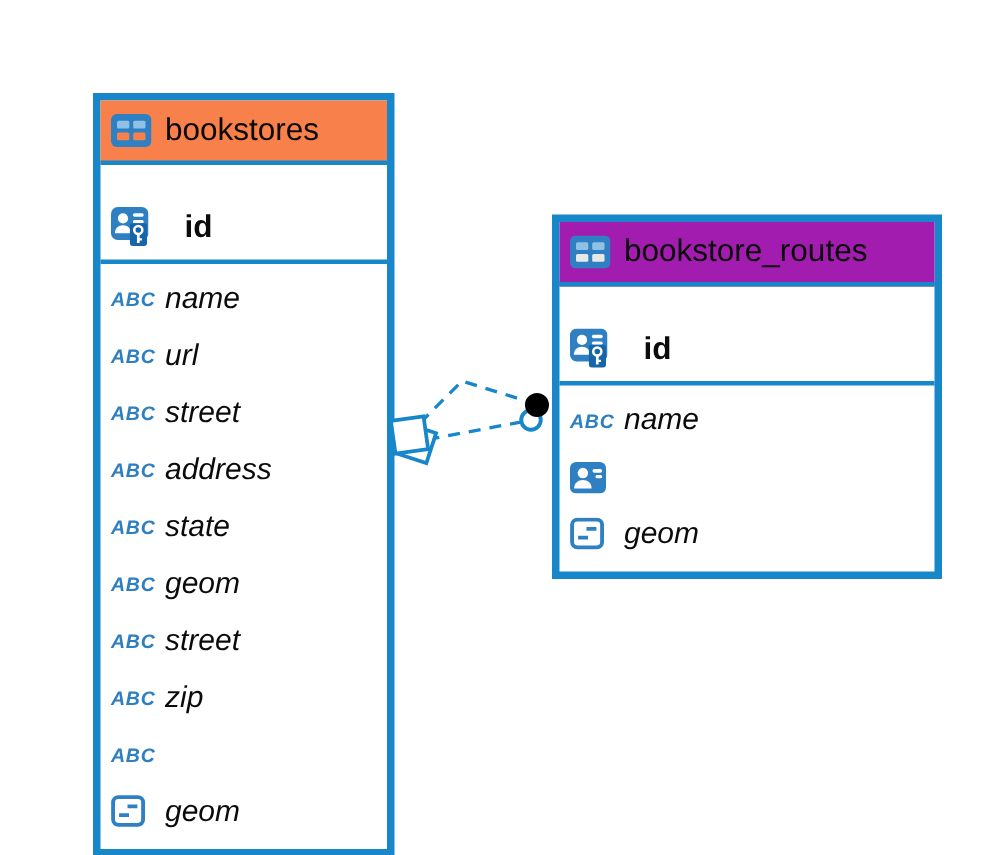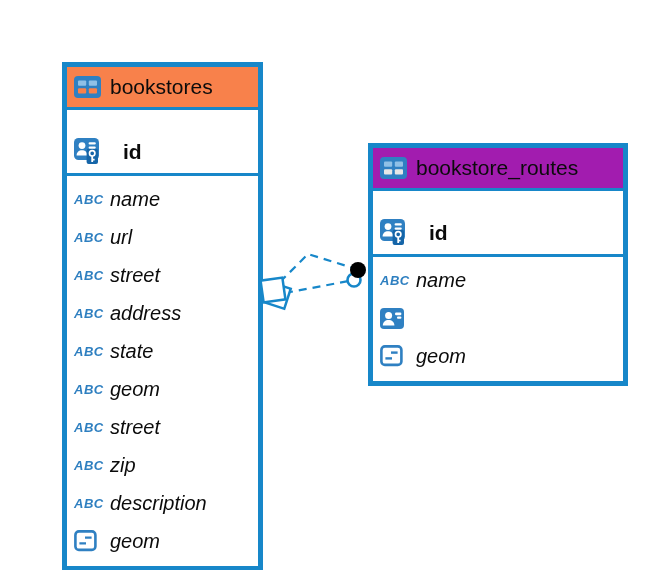--- a/index.html
+++ b/index.html
@@ -123,21 +123,20 @@
       <div class="f-row">
         <span class="icon abc-icon">ABC</span>
         <span>street</span>
       </div>
       <div class="f-row">
         <span class="icon abc-icon">ABC</span>
         <span>zip</span>
       </div>
       <div class="f-row">
         <span class="icon abc-icon">ABC</span>
-        <span>description</span>
       </div>
       <div class="f-row">
         <span class="icon" style="width:27px;justify-content:flex-start;">
           <svg width="23" height="22" viewBox="0 0 23 22">
               <use href="#def-geom-icon"></use>
             </svg>
         </span>
         <span>geom</span>
       </div>
     </div>

